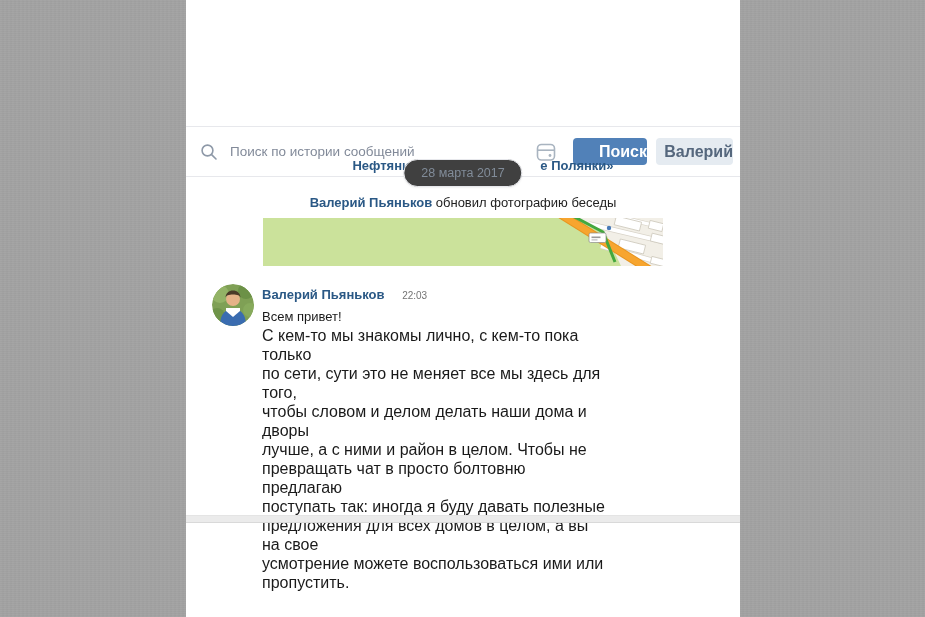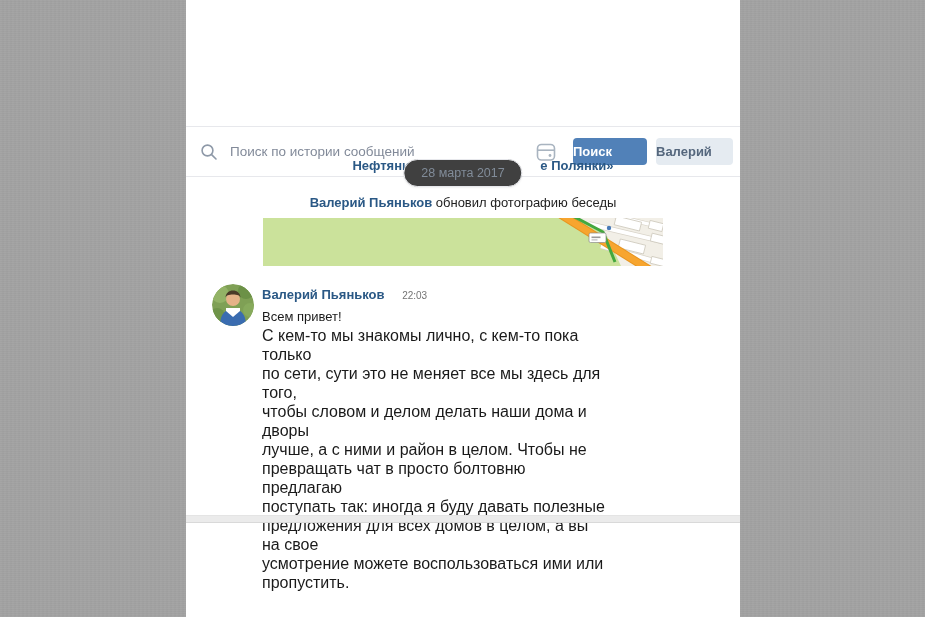--- a/index.html
+++ b/index.html
@@ -33,23 +33,23 @@
     margin-left:10px;min-width:0;background:transparent;
   }
   .search-input::placeholder{color:#828a99;opacity:1;}
   .calendar-btn{
     flex:0 0 auto;width:20px;height:20px;margin-right:17px;
     background:none;border:none;padding:0;cursor:pointer;
   }
   .btn{
     flex:0 0 auto;border:none;border-radius:4px;
     font-family:"Liberation Sans", sans-serif;
-    font-size:13px;font-weight:bold;
+    font-size:16px;font-weight:bold;
     height:27px;cursor:pointer;line-height:27px;padding:0;
-    text-align:left;
+    text-align:right;
   }
   .btn-primary{width:74px;background:#5181b8;color:#ffffff;margin-right:9px;}
   .btn-secondary{width:77px;background:#e5ebf1;color:#55677d;}
   
   .chat-title-row{
     position:absolute;top:157px;left:0;width:100%;
     display:flex;justify-content:center;align-items:baseline;
     font-size:13px;font-weight:bold;color:#2a5885;line-height:17px;margin-left:20px;
   }
   .chat-title-gap{display:inline-block;width:116px;}

